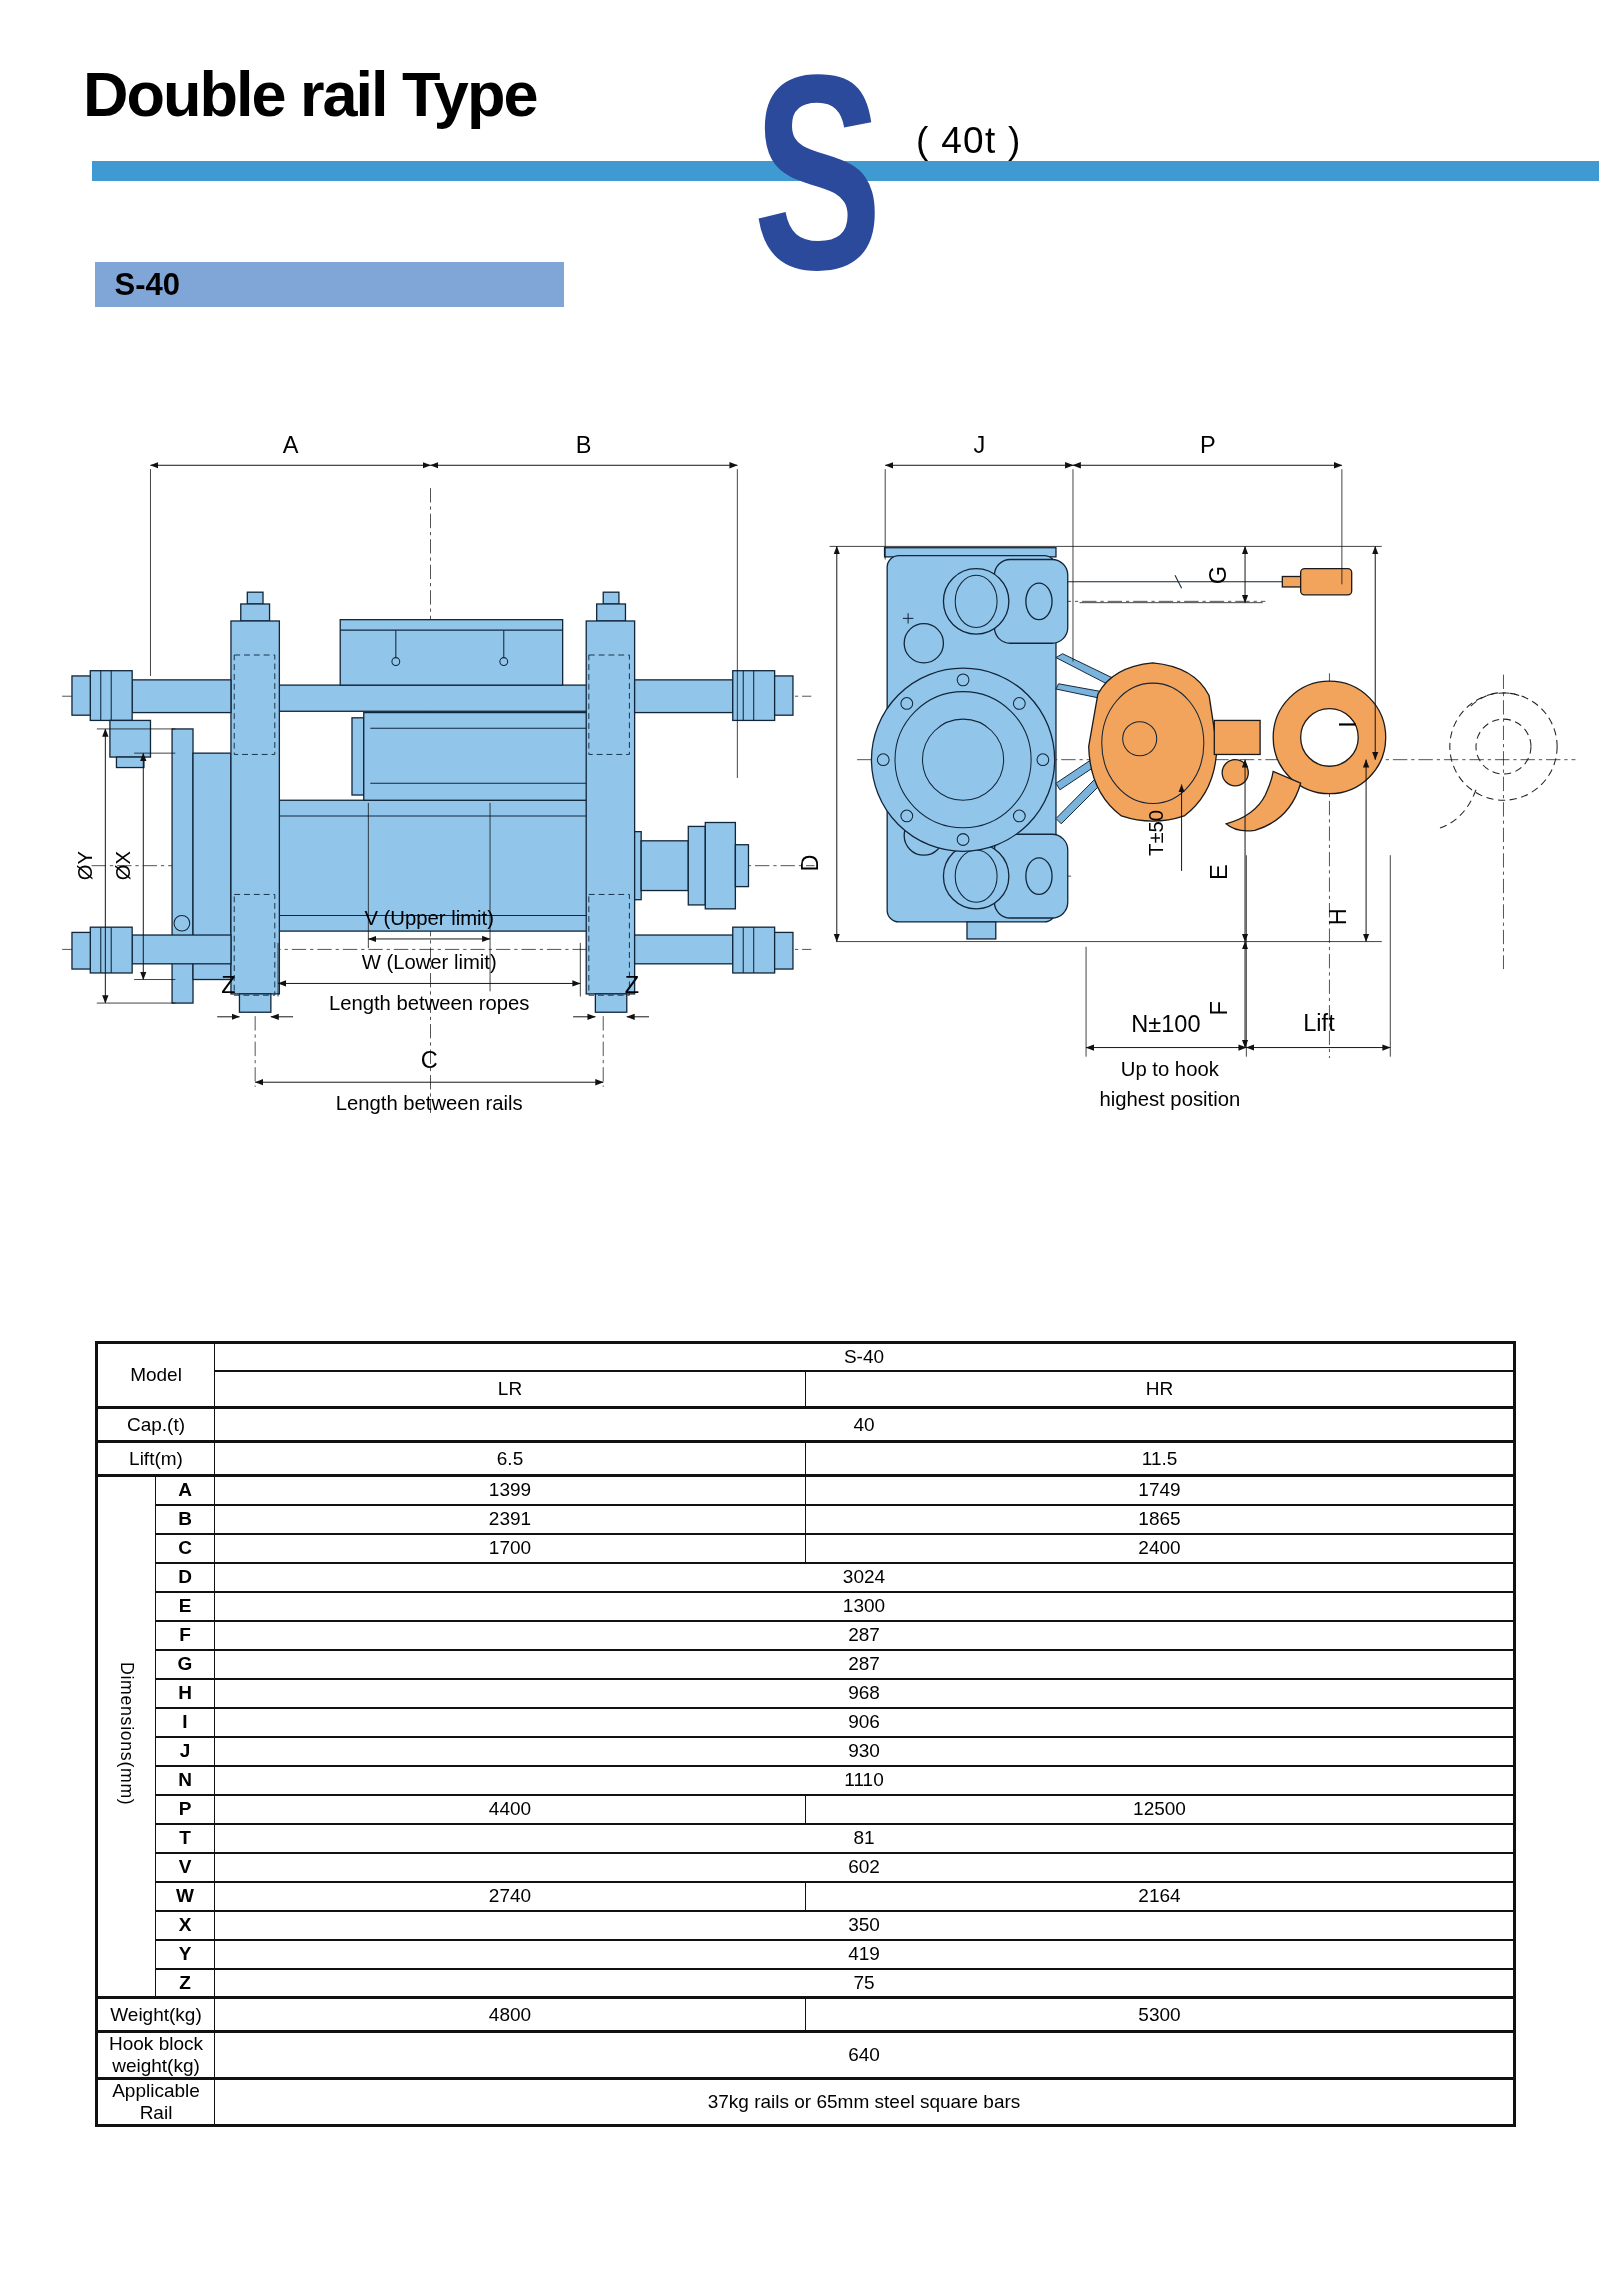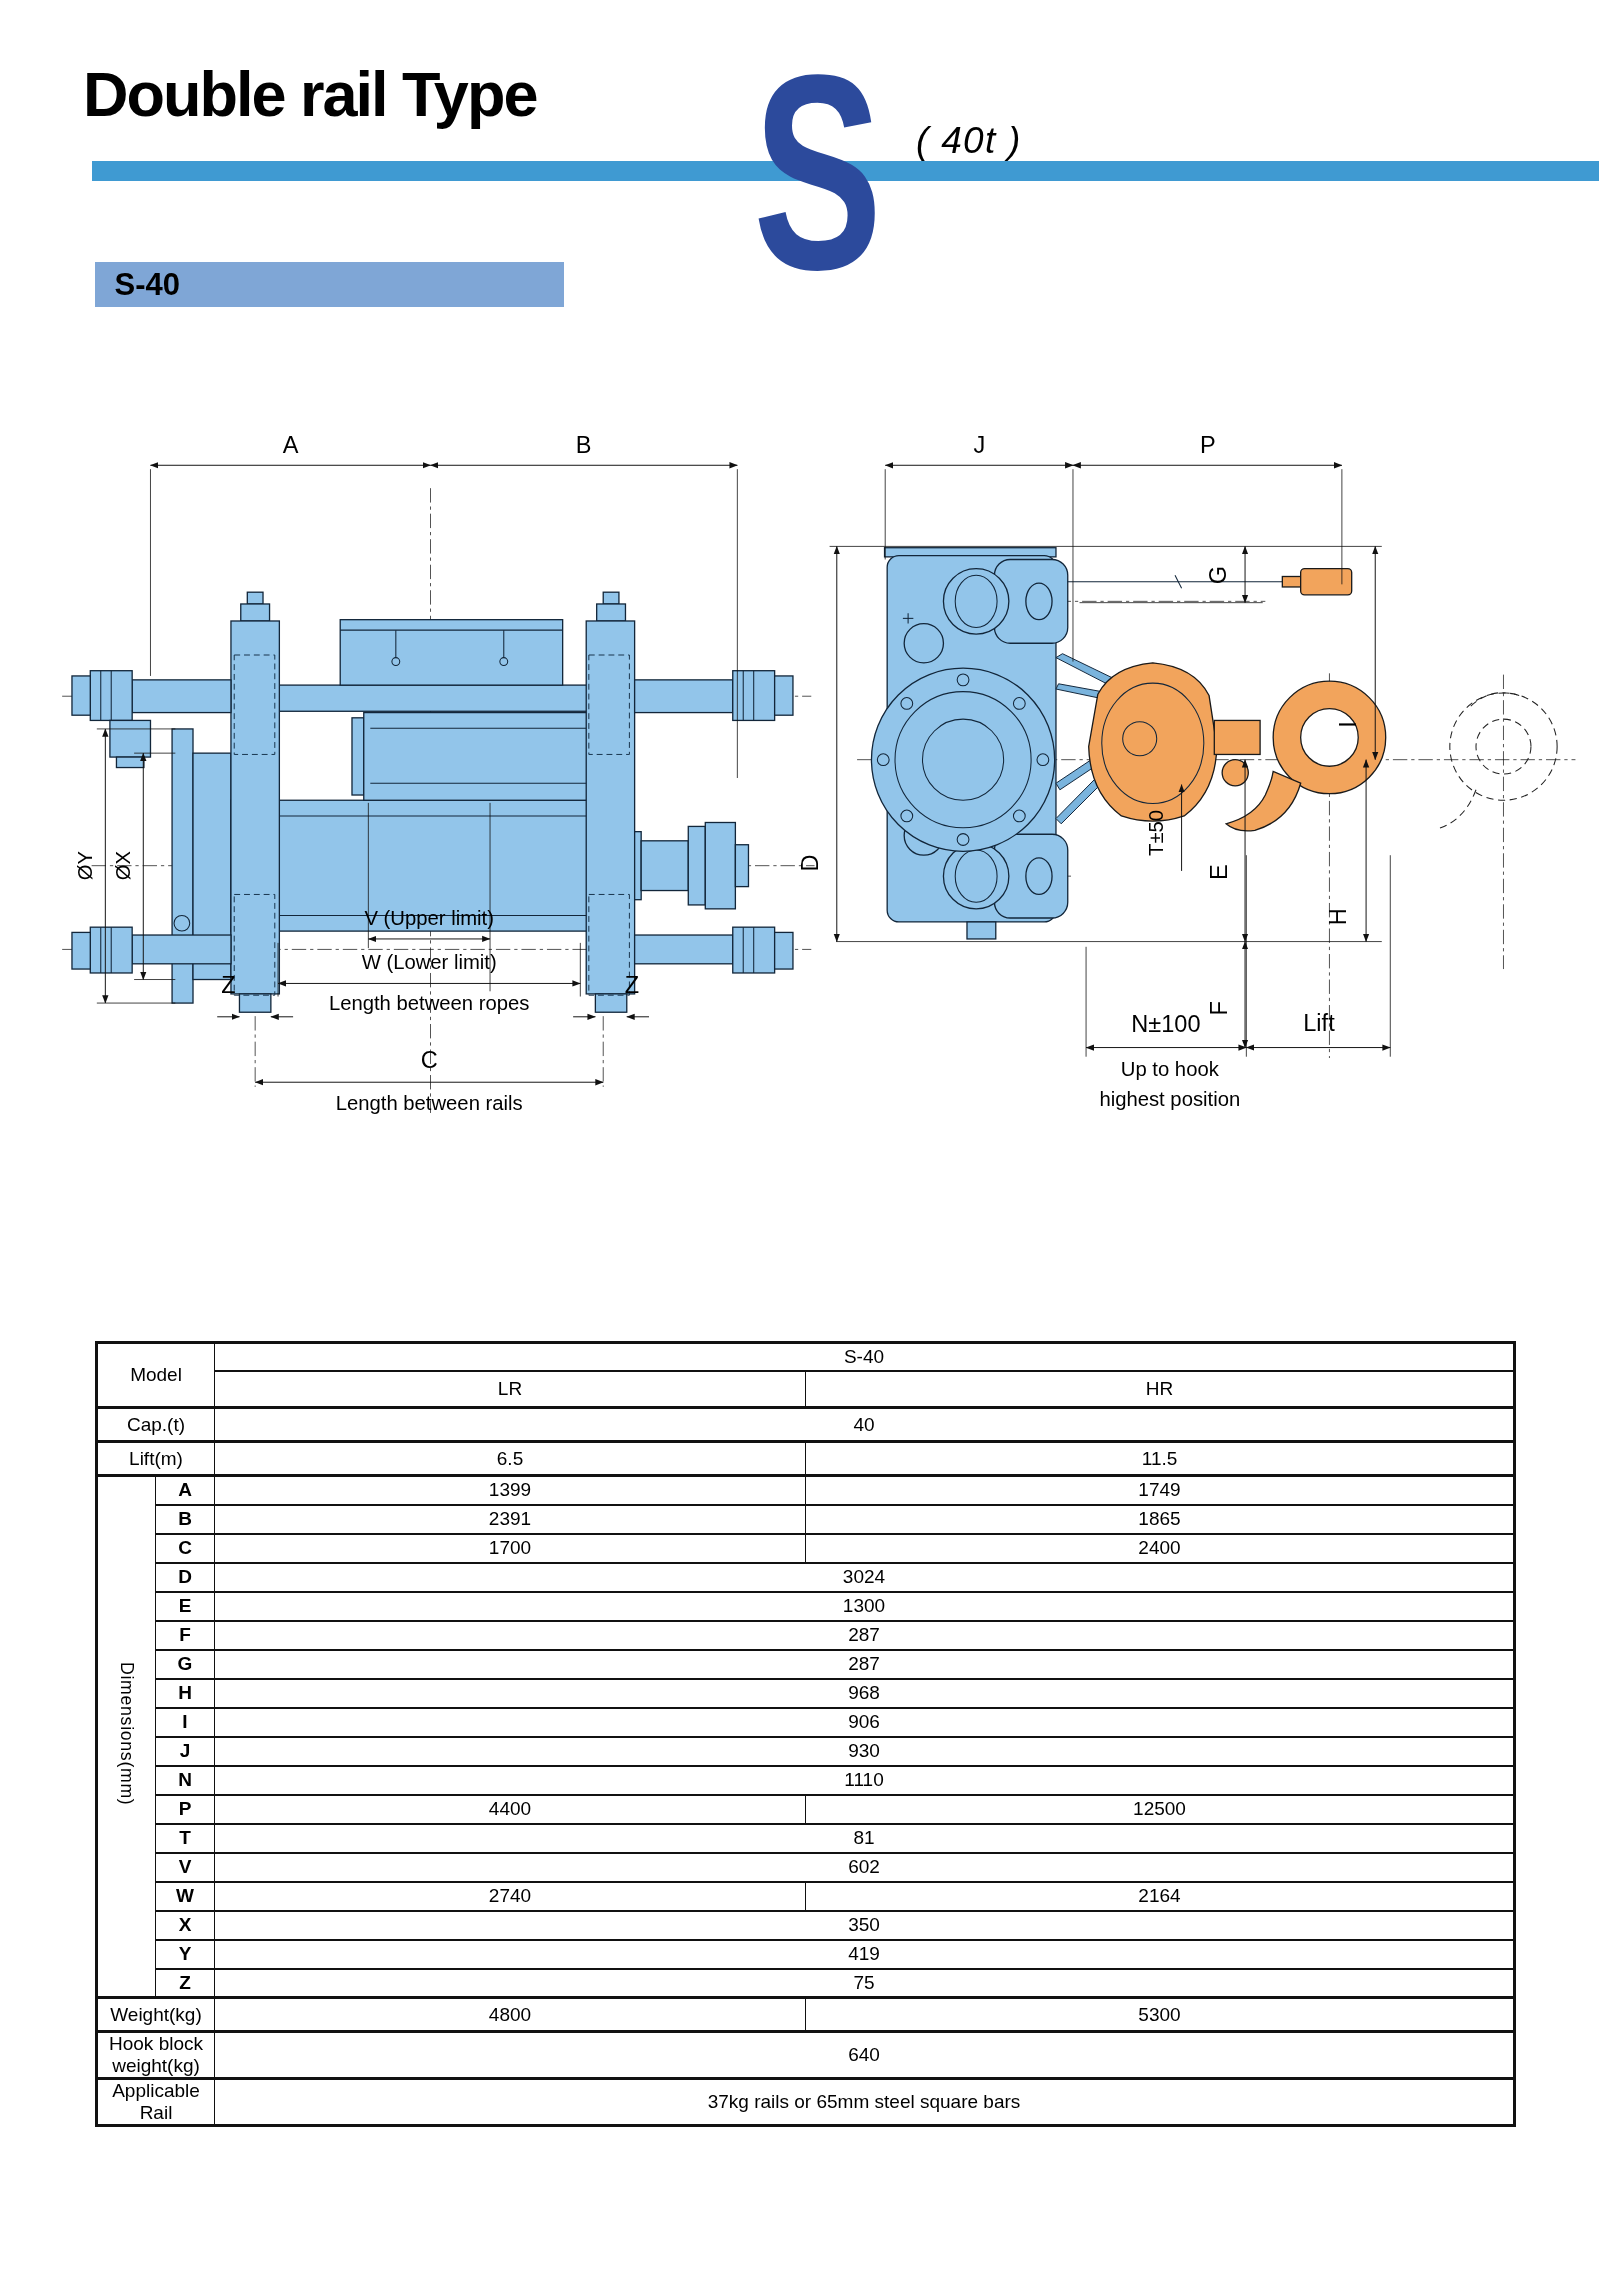--- a/index.html
+++ b/index.html
@@ -4,21 +4,21 @@
 <style>
   html,body{margin:0;padding:0;background:#e8e8e8;}
   .page{position:relative;width:1599px;height:2295px;background:#ffffff;overflow:hidden;
         font-family:"Liberation Sans","DejaVu Sans",sans-serif;color:#000;}
   
   .title{position:absolute;left:83px;top:63px;font-size:63px;font-weight:700;
          letter-spacing:-2px;line-height:1;white-space:nowrap;}
   .accent-bar{position:absolute;left:92px;top:161px;width:1508px;height:19.6px;background:#3f9ad2;}
   .big-s{position:absolute;left:753px;top:34px;font-size:262px;font-weight:700;line-height:1;
          color:#2c4a9c;transform:scale(0.74,1.06);transform-origin:left top;z-index:5;}
-  .cap-note{position:absolute;left:916px;top:120px;font-size:37px;letter-spacing:1.3px;font-style:italic;}
+  .cap-note{position:absolute;left:916px;top:120px;font-size:37px;letter-spacing:1.3px;}
   .badge{position:absolute;left:95px;top:262px;width:469px;height:45px;background:#7fa6d6;}
   .badge span{display:inline-block;margin-left:19.6px;font-size:31px;font-weight:700;line-height:45px;}
   
   .draw{position:absolute;left:0;top:393px;}
   .fb{fill:#92c5ea;stroke:#12263a;stroke-width:2px;}
   .fb2{fill:#7ab4dd;stroke:#12263a;stroke-width:1.5px;}
   .fo{fill:#f2a45c;stroke:#1a1a1a;stroke-width:2px;}
   .det{fill:none;stroke:#12263a;stroke-width:1.6px;}
   .dash{fill:none;stroke:#16324a;stroke-width:1.5px;stroke-dasharray:9 6;}
   .cl{fill:none;stroke:#111;stroke-width:1.1px;stroke-dasharray:22 6 5 6;}

